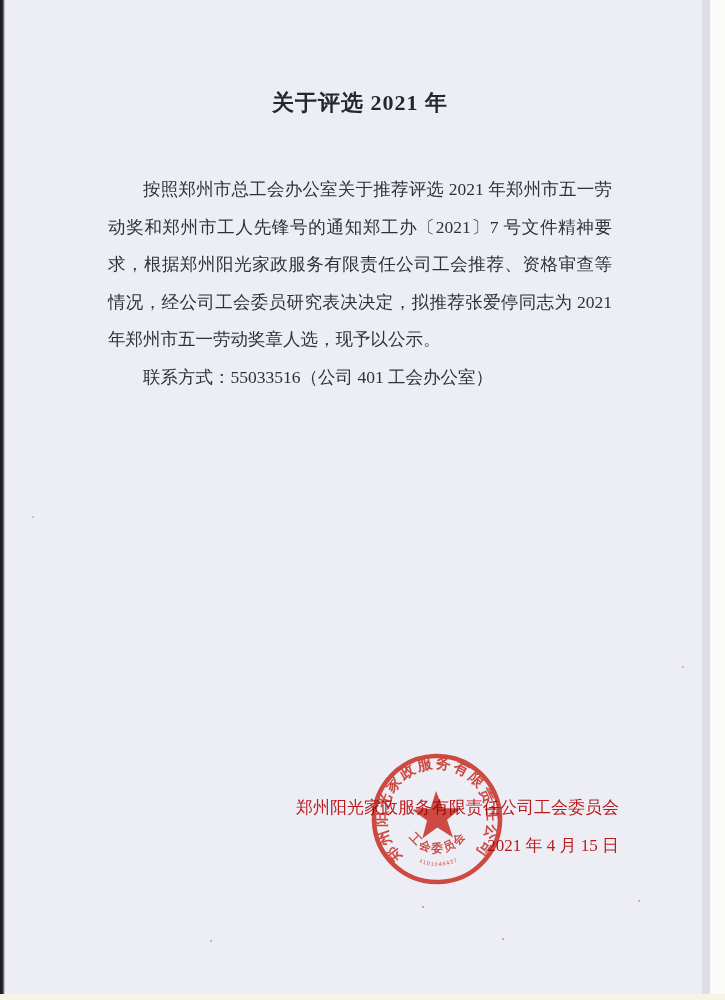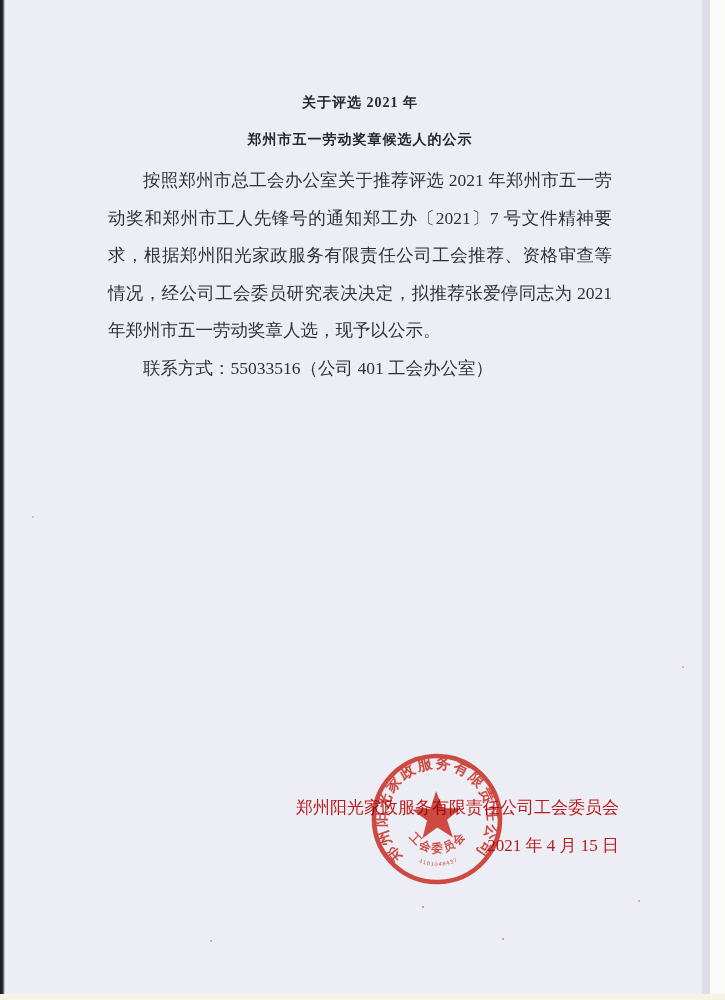--- a/index.html
+++ b/index.html
@@ -38,26 +38,26 @@
                 216px -6px 0 rgba(190,60,55,.5),
                 -212px 34px 0 rgba(90,90,100,.5),
                 260px -240px 0 rgba(200,70,60,.45),
                 -390px -390px 0 rgba(120,120,130,.45);
   }
 
   
   .title-block {
     position: absolute; top: 84px; left: 108px; width: 504px;
     text-align: center; font-weight: bold;
-    font-size: 14px; line-height: 37px;
+    font-size: 22px; line-height: 37px;
     letter-spacing: 1px;
     color: #26262e;
   }
   .body-text {
-    position: absolute; top: 162px; left: 108px; width: 504px;
+    position: absolute; top: 171px; left: 108px; width: 504px;
     font-size: 17.5px; line-height: 37.5px;
     text-align: justify; text-justify: inter-character;
     color: #30303a;
   }
   .body-text p { margin: 0; text-indent: 2em; }
 
   .sig-block {
     position: absolute; top: 789px; right: 106px; width: 336px;
     font-size: 17px; line-height: 37.5px;
     color: #b91c1c;
@@ -73,21 +73,20 @@
   }
   .seal text { font-family: "Liberation Sans", "DejaVu Sans", sans-serif; }
 </style>
 </head>
 <body>
 
 <div class="paper">
 
   <div class="title-block">
     <div>关于评选 2021 年</div>
-    <div>郑州市五一劳动奖章候选人的公示</div>
   </div>
 
   <div class="body-text">
     <p>按照郑州市总工会办公室关于推荐评选 2021 年郑州市五一劳动奖和郑州市工人先锋号的通知郑工办〔2021〕7 号文件精神要求，根据郑州阳光家政服务有限责任公司工会推荐、资格审查等情况，经公司工会委员研究表决决定，拟推荐张爱停同志为 2021 年郑州市五一劳动奖章人选，现予以公示。</p>
     <p>联系方式：55033516（公司 401 工会办公室）</p>
   </div>
 
   <div class="sig-block">
     <div class="sig-line">郑州阳光家政服务有限责任公司工会委员会</div>
     <div class="date-line">2021 年 4 月 15 日</div>

